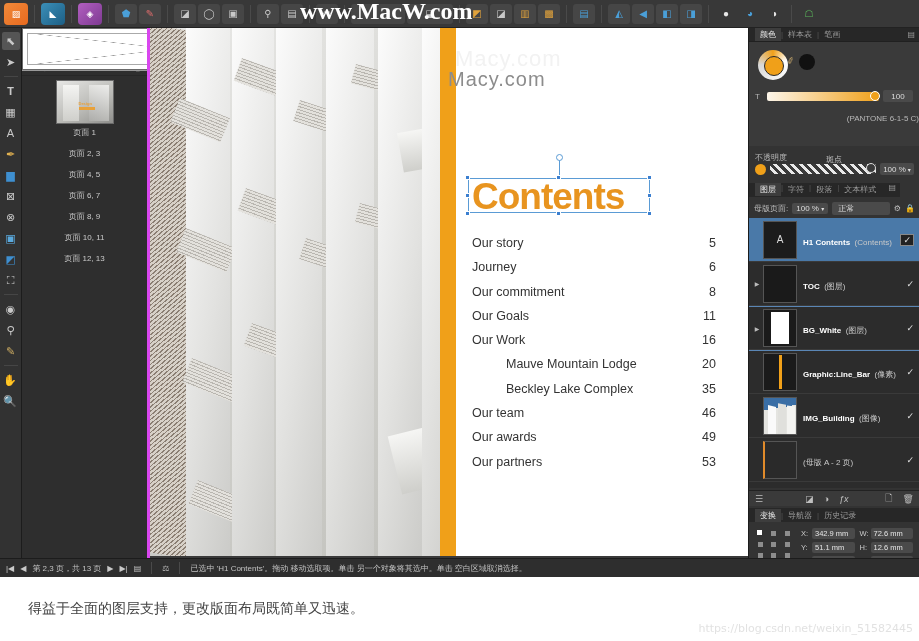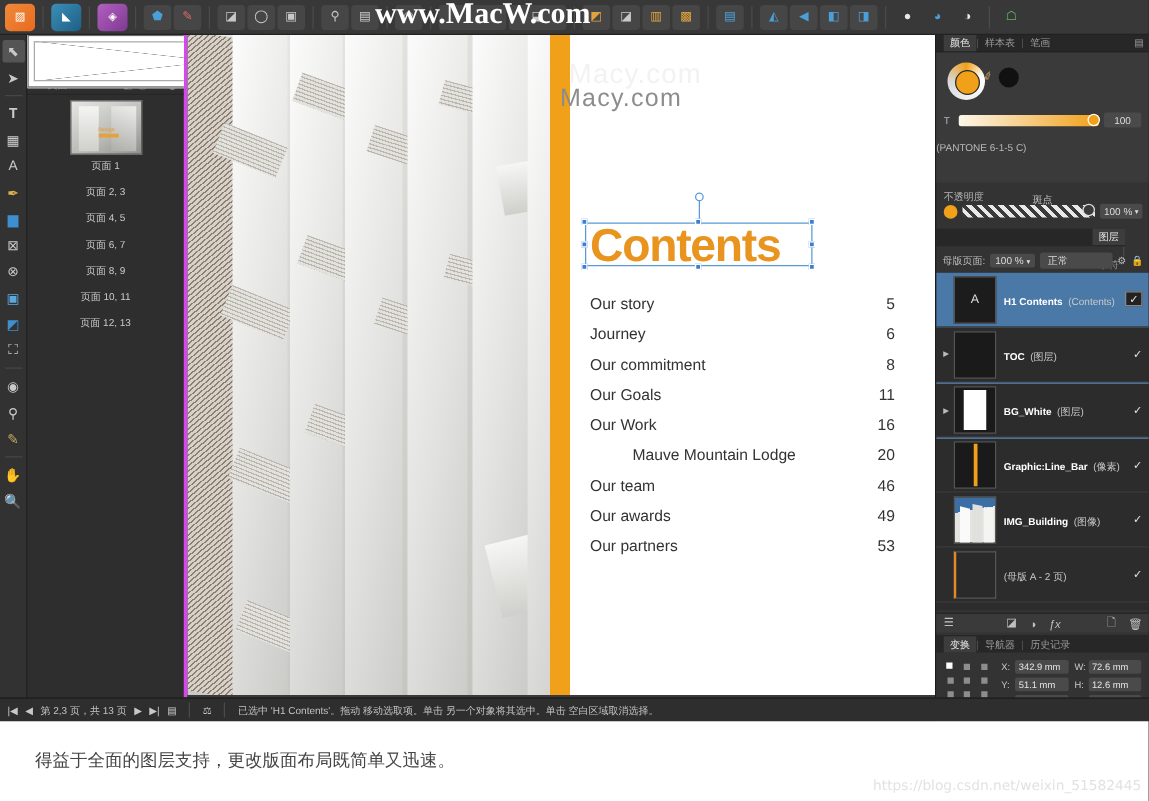--- a/index.html
+++ b/index.html
@@ -121,32 +121,32 @@
   .wheel { position:absolute; left:9px; top:8px; width:30px;height:30px; border-radius:50%;
            background:conic-gradient(#f0a019,#ffffff 20%, #efefef 50%, #d8d8d8 75%, #f0a019); }
   .wheel-inner { position:absolute; left:15px; top:14px; width:20px;height:20px;border-radius:50%;background:#f0a019; border:1px solid #2a2a2a;}
   .blackdot { position:absolute; left:50px; top:12px; width:16px;height:16px;border-radius:50%;background:#111;}
   .eyedrop { position:absolute; left:38px;top:14px; font-size:9px;color:#c8a86a; transform:rotate(-20deg); }
   .tslider-row { position:absolute; left:6px; top:48px; width:158px; display:flex; align-items:center; gap:4px;}
   .tlabel { font-size:8px; color:#b5b5b5; width:8px;}
   .tslider { flex:1; height:9px; border-radius:2px; background:linear-gradient(to right,#fdf6ea,#f0a019); position:relative;}
   .tknob { position:absolute; right:-1px; top:-1px; width:10px;height:10px;border-radius:50%;border:1px solid #fff;background:#f0a019;}
   .tfield { width:30px; height:12px; background:#4a4a4a; border-radius:2px; font-size:8px;color:#ddd; display:flex;align-items:center;justify-content:center;}
-  .pantone { position:absolute; left:0;right:0; top:72px; text-align:left; font-size:8px;color:#b9b9b9;}
+  .pantone { position:absolute; left:0;right:0; top:72px; text-align:right; font-size:8px;color:#b9b9b9;}
   .spot-label { position:absolute; left:0;right:0; top:112px; text-align:center; font-size:8px; color:#c5c5c5;}
   .opacity-sec { position:absolute; top:124px; left:0; width:171px; height:28px; }
   .op-lbl { position:absolute; left:6px; top:0; font-size:8px;color:#b5b5b5;}
   .op-row { position:absolute; left:6px; top:11px; width:159px; display:flex;align-items:center;gap:4px;}
   .opdot { width:11px;height:11px;border-radius:50%;background:#f0a019;}
   .opbar { flex:1; height:10px; border-radius:2px;
     background:repeating-linear-gradient(45deg,#3a3a3a 0 3px,#e9e9e9 3px 6px); position:relative;}
   .opknob { position:absolute;right:0;top:-1px;width:10px;height:10px;border-radius:50%;border:1px solid #ddd;background:#3a3a3a;}
   .opfield { width:34px;height:12px;background:#4a4a4a;border-radius:2px;font-size:8px;color:#ddd;display:flex;align-items:center;justify-content:center;gap:2px;}
   .layers-tabs { position:absolute; top:155px; left:0; width:151px; height:14px; background:#272727;
-     display:flex;align-items:flex-end;padding-left:6px;font-size:8px;color:#9b9b9b;flex-direction:column;}
+     display:flex;align-items:flex-start;padding-left:6px;font-size:8px;color:#9b9b9b;}
   .layer-opts { position:absolute; top:172px; left:0; width:171px; height:16px; display:flex;align-items:center;gap:4px;padding:0 5px; font-size:8px;color:#bdbdbd;}
   .lo-field { background:#4a4a4a;border-radius:2px;padding:1px 4px;font-size:8px;color:#ddd;}
   .lo-blend { background:#4a4a4a;border-radius:2px;padding:1px 6px;font-size:8px;color:#ddd;flex:1;}
   .layers-list { position:absolute; top:190px; left:0; width:171px; height:270px; background:#2c2c2c; overflow:hidden;}
   .layer-row { height:44px; display:flex; align-items:center; border-bottom:1px solid #3a3a3a; padding-left:2px;}
   .layer-row.selected { background:#4a79a8; }
   .layer-row .disc { width:12px; text-align:center; font-size:6px; color:#bbb;}
   .layer-thumb { width:34px;height:38px; background:#1c1c1c; border:1px solid #555; margin-right:6px; position:relative; overflow:hidden; display:flex;align-items:center;justify-content:center;}
   .layer-name { font-size:8px; font-weight:bold; color:#fff; }
   .layer-kind { font-size:8px; font-weight:normal; color:#c9c9c9;}
@@ -478,20 +478,24 @@
             <span class="toc-num">11</span>
           </div>
           <div class="toc-item">
             <span class="toc-title">Our Work</span>
             <span class="toc-num">16</span>
           </div>
           <div class="toc-item sub">
             <span class="toc-title">Mauve Mountain Lodge</span>
             <span class="toc-num">20</span>
           </div>
+          <div class="toc-item sub">
+            <span class="toc-title">Beckley Lake Complex</span>
+            <span class="toc-num">35</span>
+          </div>
           <div class="toc-item">
             <span class="toc-title">Our team</span>
             <span class="toc-num">46</span>
           </div>
           <div class="toc-item">
             <span class="toc-title">Our awards</span>
             <span class="toc-num">49</span>
           </div>
           <div class="toc-item">
             <span class="toc-title">Our partners</span>

